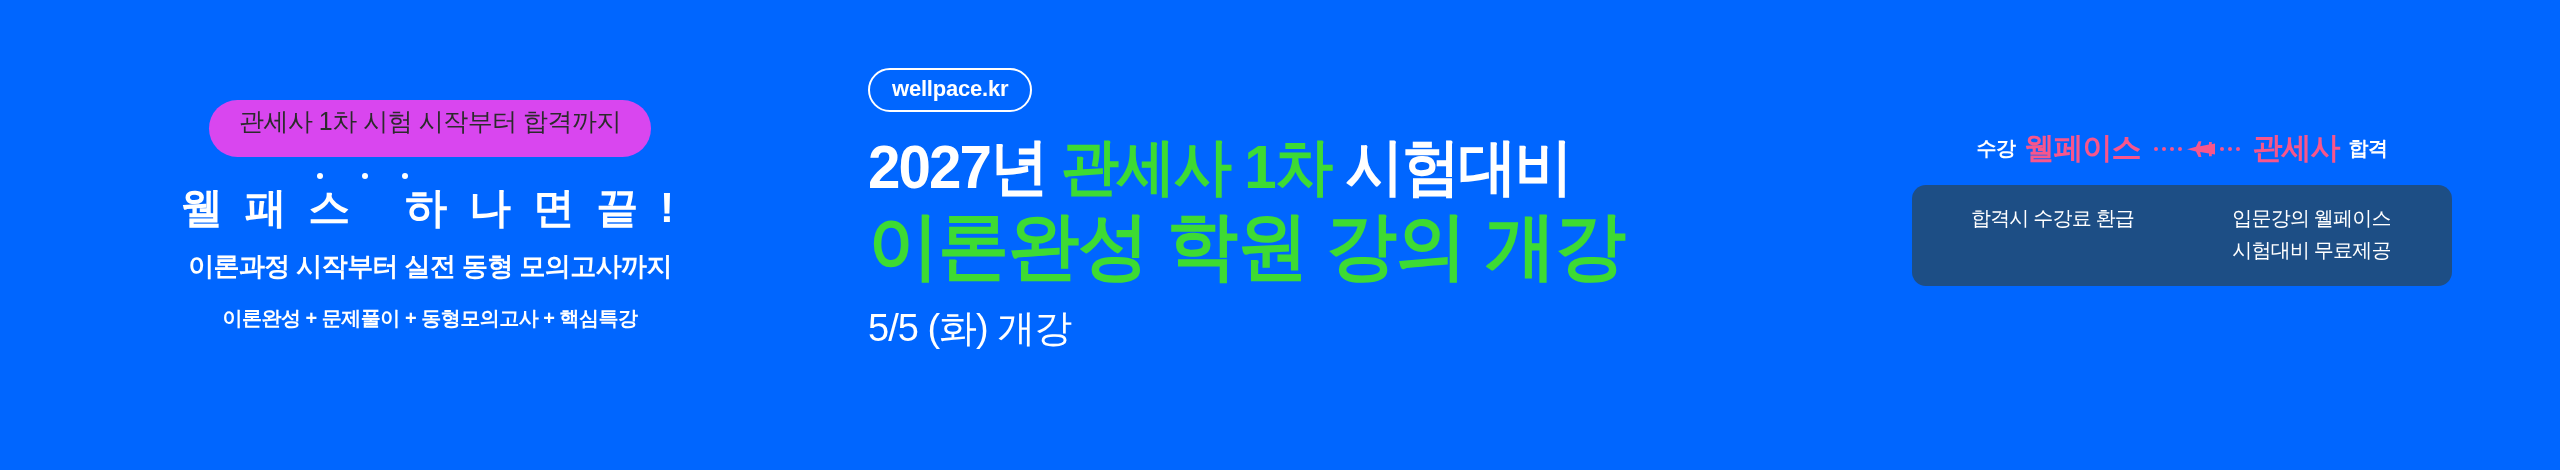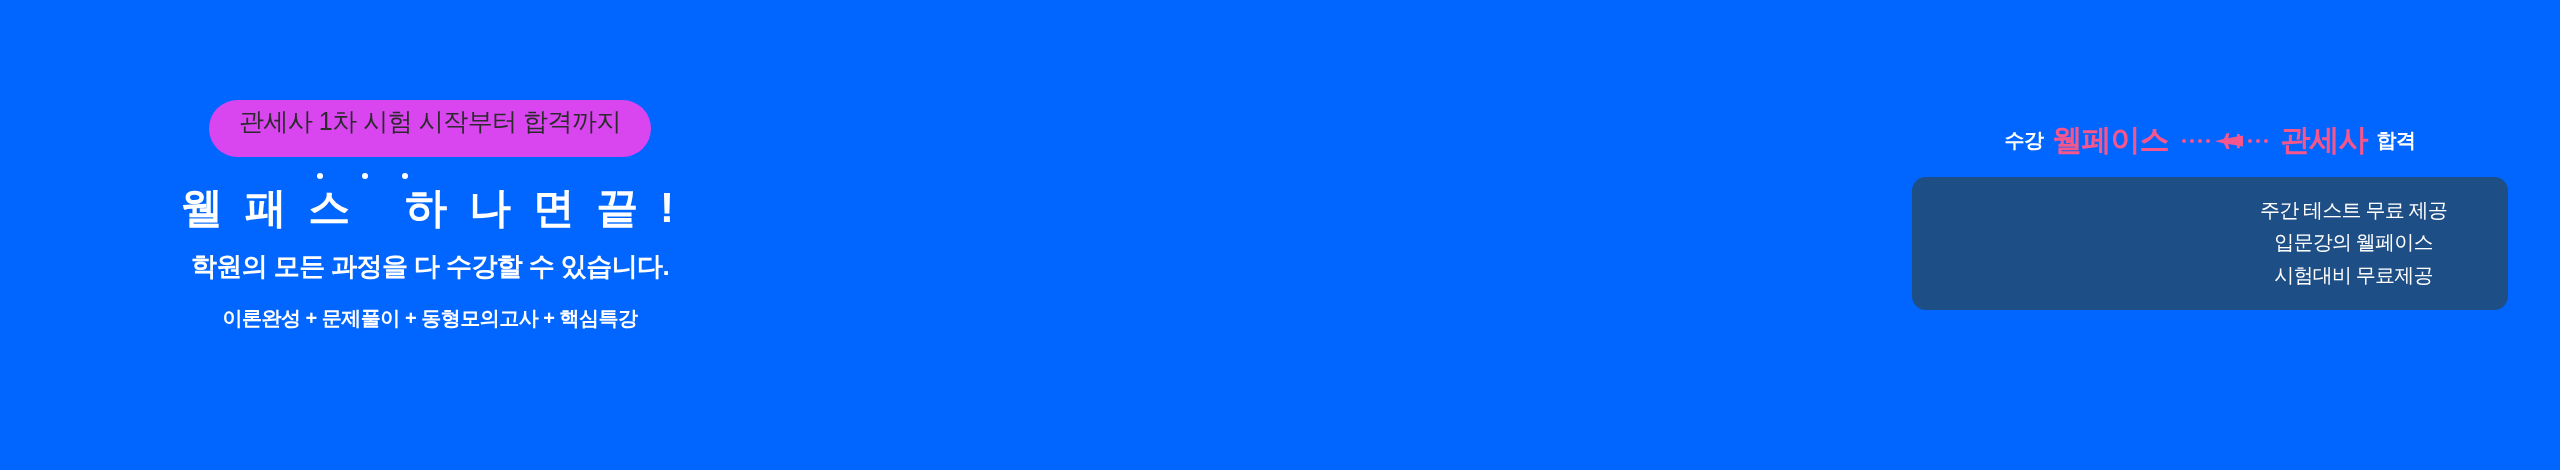--- a/index.html
+++ b/index.html
@@ -127,22 +127,22 @@
     color: #ffffff;
     font-size: 38px;
     font-weight: 400;
     letter-spacing: -1px;
   }
 
   
   .right-panel {
     position: absolute;
     left: 1912px;
-    top: 120px;
-    width: 596px;
+    top: 128px;
+    width: 540px;
   }
   .route-row {
     display: flex;
     align-items: center;
     justify-content: center;
     gap: 9px;
     white-space: nowrap;
   }
   .route-small {
     color: #ffffff;
@@ -208,26 +208,37 @@
 
     <div class="dots-row">
       <span></span>
       <span></span>
       <span></span>
     </div>
 
     <div class="headline-yellow">웰 패 스   하 나 면 끝 !</div>
 
     <div class="body-lines">
-      <div>학원의 모든 과정을 다 수강할 수 있습니다.</div>
+      <div>이론과정 시작부터 실전 동형 모의고사까지</div>
     </div>
 
     <div class="sub-line">이론완성 + 문제풀이 + 동형모의고사 + 핵심특강</div>
   </div>
 
+  <div class="center-panel">
+    <div class="url-pill">wellpace.kr</div>
+
+    <div class="title-line1">
+      <span>2027년 </span><span class="green">관세사 1차</span><span> 시험대비</span>
+    </div>
+
+    <div class="title-line2">이론완성 학원 강의 개강</div>
+
+    <div class="date-line">5/5 (화) 개강</div>
+  </div>
 
   <div class="right-panel">
 
     <div class="route-row">
       <span class="route-small">수강</span>
       <span class="route-big">웰페이스</span>
 
       <span class="plane-wrap">
         <span class="dash-dots">
           <i></i>
@@ -244,23 +255,23 @@
             <i></i>
         </span>
       </span>
 
       <span class="route-big">관세사</span>
       <span class="route-small">합격</span>
     </div>
 
     <div class="benefit-box">
       <div class="benefit-col">
+        <div class="benefit-item">합격시 수강료 환급</div>
       </div>
       <div class="benefit-col">
-        <div class="benefit-item">주간 테스트 무료 제공</div>
         <div class="benefit-item">입문강의 웰페이스</div>
         <div class="benefit-item">시험대비 무료제공</div>
       </div>
     </div>
 
   </div>
 
 </div>
 
 </body></html>

